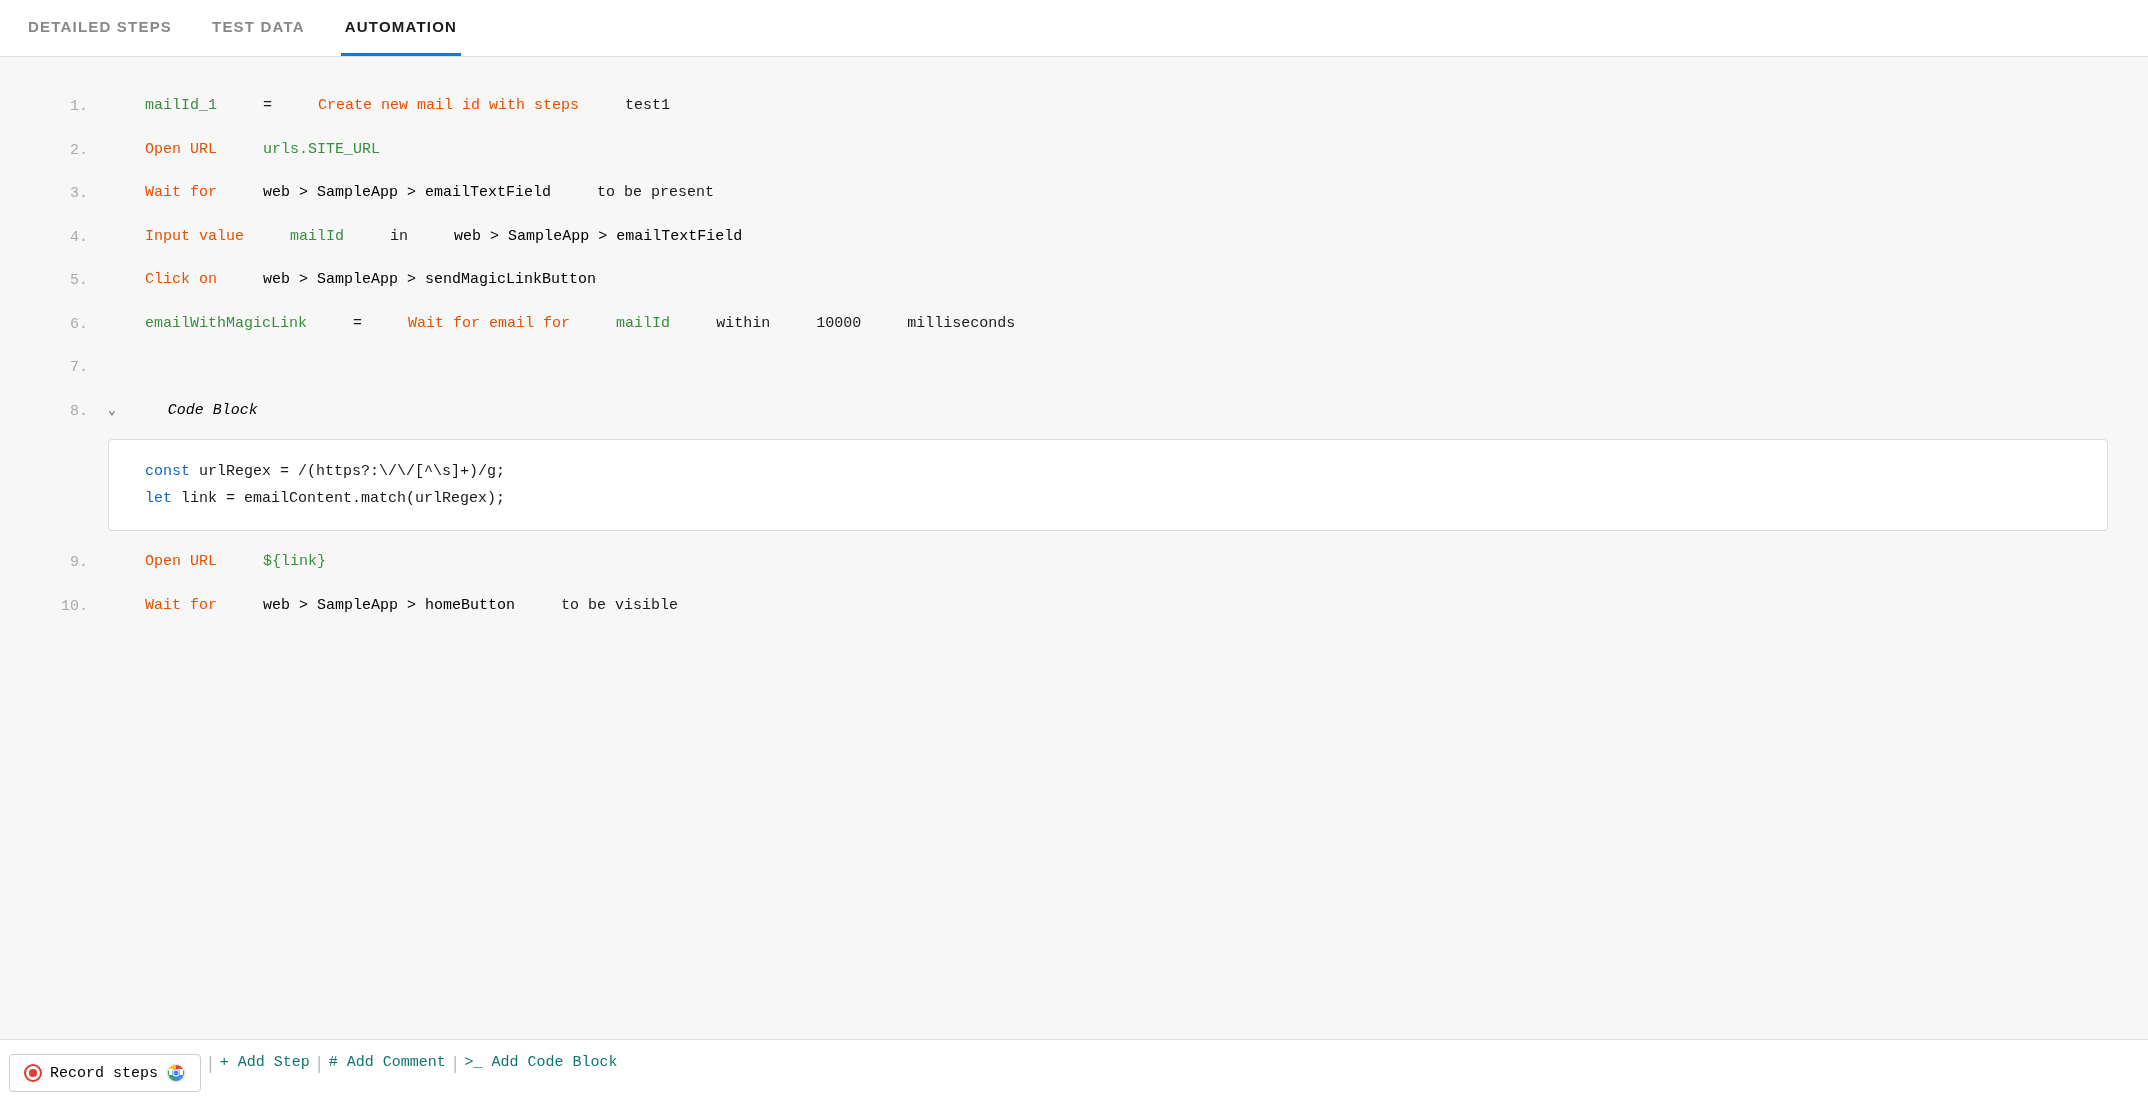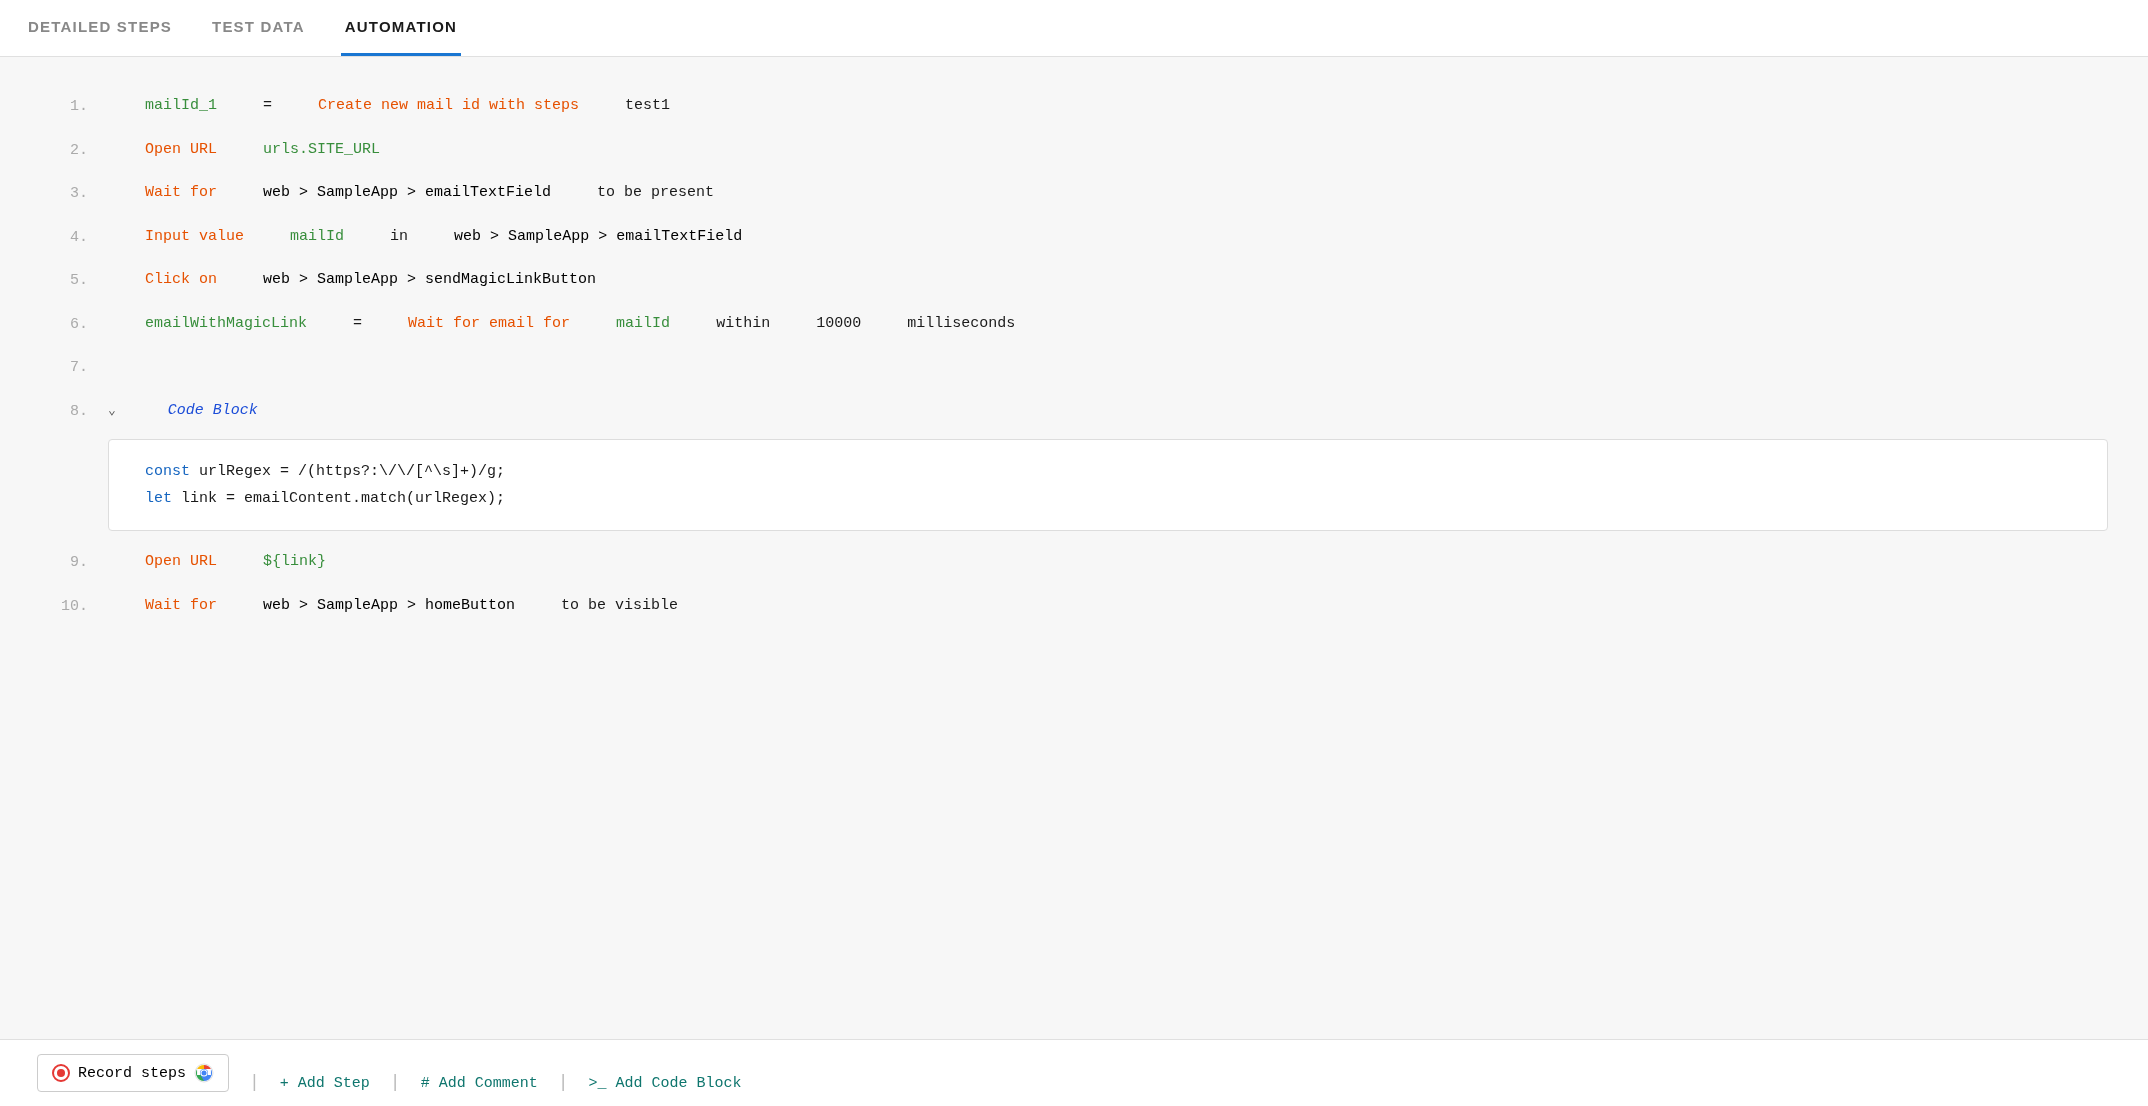--- a/index.html
+++ b/index.html
@@ -72,21 +72,21 @@
 
     .step-content {
       flex: 1;
     }
 
     
     .kw-green { color: #388e3c; }        
     .kw-blue { color: #000000; }         
     .kw-orange { color: #e65100; }       
     .kw-plain { color: #1a1a1a; }
-    .kw-gray { color: #1d4ed8; }
+    .kw-gray { color: #000000; }
 
     .code-token {
       font-family: 'Courier New', Courier, monospace;
       margin-left: 37px;
     }
 
     .code-block-container {
       background: #fff;
       border: 1px solid #ddd;
       border-radius: 4px;
@@ -109,24 +109,24 @@
     .collapse-icon {
       display: inline-block;
       margin-right: 6px;
       font-size: 13px;
       color: #555;
     }
 
     .bottom-bar {
       background: #fff;
       border-top: 1px solid #e0e0e0;
-      padding: 14px 37px;
-      display: flex;
-      align-items: flex-end;
-      gap: 20px;
+      padding: 14px 9px;
+      display: flex;
+      align-items: flex-start;
+      gap: 4px;
       font-size: 15px;
       font-family: 'Courier New', Courier, monospace;
     }
 
     .record-btn {
       display: flex;
       align-items: center;
       gap: 8px;
       border: 1px solid #ccc;
       border-radius: 4px;

